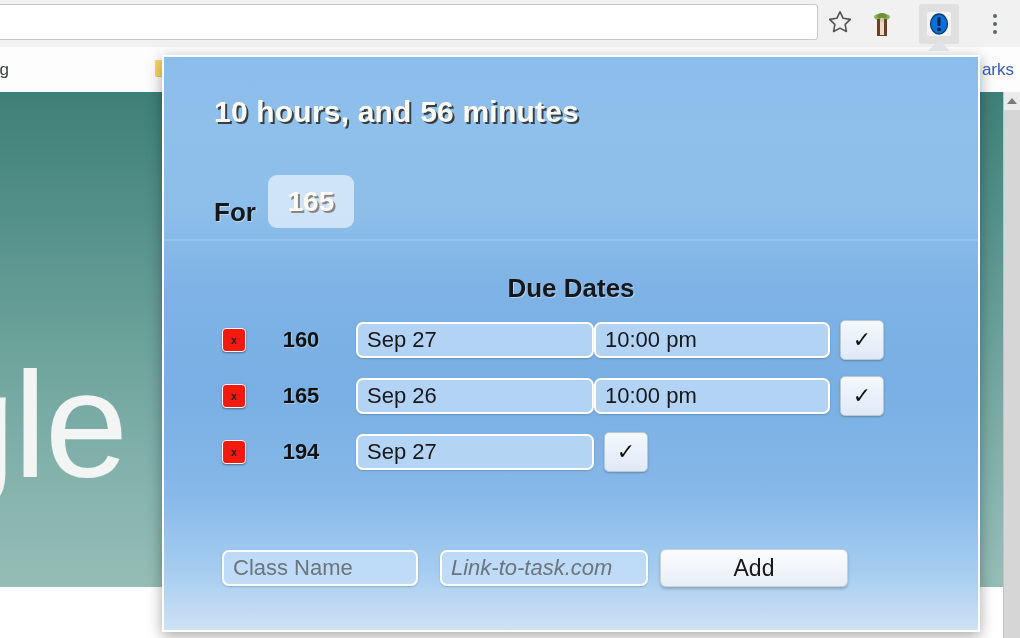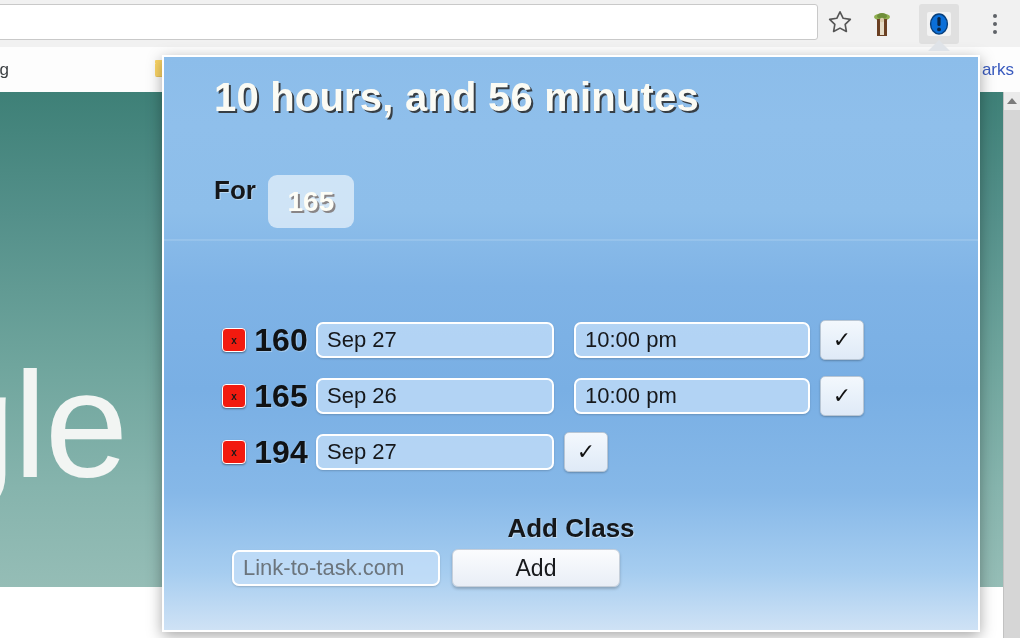--- a/index.html
+++ b/index.html
@@ -108,33 +108,33 @@
     box-shadow:0 4px 14px rgba(0,0,0,.35);
     overflow:hidden;
     z-index:30;
   }
   .popup:after{
     content:"";position:absolute;left:0;top:182px;width:100%;height:2px;
     background:rgba(255,255,255,.13);
   }
 
   .ptitle{
-    position:absolute;left:50px;top:18px;
-    font-size:40px;font-weight:bold;color:#fbfbf4;
+    position:absolute;left:50px;top:38px;
+    font-size:30px;font-weight:bold;color:#fbfbf4;
     text-shadow:2px 2px 0 rgba(40,40,40,.85);
     white-space:nowrap;letter-spacing:.2px;
   }
   .psub{
     position:absolute;left:50px;top:69px;
     font-size:27px;font-weight:bold;color:#15171a;
     text-shadow:1px 1px 0 rgba(255,255,255,.45);
     white-space:nowrap;
   }
   .for-row{
-    position:absolute;left:50px;top:118px;display:flex;align-items:flex-start;gap:12px;
+    position:absolute;left:50px;top:118px;display:flex;align-items:flex-end;gap:12px;
   }
   .for-label{
     font-size:26px;font-weight:bold;color:#15171a;
     text-shadow:1px 1px 0 rgba(255,255,255,.4);
   }
   .for-badge{
     min-width:62px;height:53px;padding:0 12px;
     background:rgba(255,255,255,.58);border-radius:9px;
     display:flex;align-items:center;justify-content:center;
     font-size:28px;font-weight:bold;color:#fdfdf6;
@@ -153,49 +153,49 @@
   .row{
     display:flex;align-items:center;height:56px;padding-left:58px;box-sizing:border-box;
   }
   .del-btn{
     width:22px;height:22px;background:#f21a0f;border:1px solid #ffffff;border-radius:4px;
     display:flex;align-items:center;justify-content:center;
     font-size:10px;font-weight:bold;color:#1a1a1a;
     box-shadow:0 1px 2px rgba(0,0,0,.4);flex:none;cursor:pointer;
   }
   .row-num{
-    width:70px;text-align:center;font-size:32px;font-weight:bold;color:#101214;
+    width:110px;text-align:center;font-size:22px;font-weight:bold;color:#101214;
     text-shadow:1px 1px 0 rgba(255,255,255,.3);flex:none;
   }
   .fld{
     height:36px;border:2px solid #ffffff;border-radius:7px;
     background:rgba(200,225,250,.72);
     font-size:22px;color:#16181b;font-family:"Liberation Sans",sans-serif;
     padding:9px 9px;box-sizing:border-box;outline:none;
     box-shadow:0 1px 2px rgba(0,0,0,.18);
   }
   .fld::placeholder{color:#6c757d;opacity:1;}
   .f-date{width:238px;flex:none;}
-  .f-time{width:236px;margin-left:20px;flex:none;}
+  .f-time{width:236px;margin-left:0;flex:none;}
   .check-btn{
     width:42px;height:38px;margin-left:10px;flex:none;
     background:linear-gradient(180deg,#f3f8fd,#dfeaf7);
     border:1px solid #b9c6d4;border-radius:5px;
     display:flex;align-items:center;justify-content:center;
     font-size:22px;color:#111;cursor:pointer;
     box-shadow:0 1px 2px rgba(0,0,0,.25);
   }
 
   .add-row{
     position:absolute;left:58px;top:492px;display:flex;align-items:center;
   }
   .f-class{width:196px;flex:none;}
-  .f-link{width:208px;margin-left:10px;flex:none;}
+  .f-link{width:208px;margin-left:22px;flex:none;font-style:italic;}
   .add-btn{
-    width:168px;height:38px;margin-left:12px;flex:none;
+    width:188px;height:38px;margin-left:12px;flex:none;
     background:linear-gradient(180deg,#fbfcfe,#e9eef6);
     border:1px solid #c6cfda;border-radius:6px;
     font-size:23px;color:#16181b;font-family:"Liberation Sans",sans-serif;
     cursor:pointer;box-shadow:0 2px 3px rgba(0,0,0,.22);
   }
 </style>
 </head>
 <body>
 
 <div class="screen">
@@ -264,20 +264,21 @@
 
   <div class="popup">
 
     <div class="ptitle">10 hours, and 56 minutes</div>
 
     <div class="for-row">
       <span class="for-label">For</span>
       <span class="for-badge">165</span>
     </div>
 
+    <div class="section-title" id="due-dates-title">Due Dates</div>
 
     <div class="rows">
 
       <div class="row">
         <div class="del-btn">x</div>
         <div class="row-num">160</div>
         <input class="fld f-date" value="Sep 27" style="">
         <input class="fld f-time" value="10:00 pm" style="">
         <div class="check-btn">✓</div>
       </div>
@@ -292,21 +293,21 @@
 
       <div class="row">
         <div class="del-btn">x</div>
         <div class="row-num">194</div>
         <input class="fld f-date" value="Sep 27" style="">
         <div class="check-btn">✓</div>
       </div>
 
     </div>
 
-    <div class="section-title" id="add-class-title">Add Class</div>
 
     <div class="add-row">
+      <input class="fld f-class" placeholder="Class Name" style="">
       <input class="fld f-link" placeholder="Link-to-task.com" style="">
       <button class="add-btn">Add</button>
     </div>
 
   </div>
 </div>
 
 </body></html>

